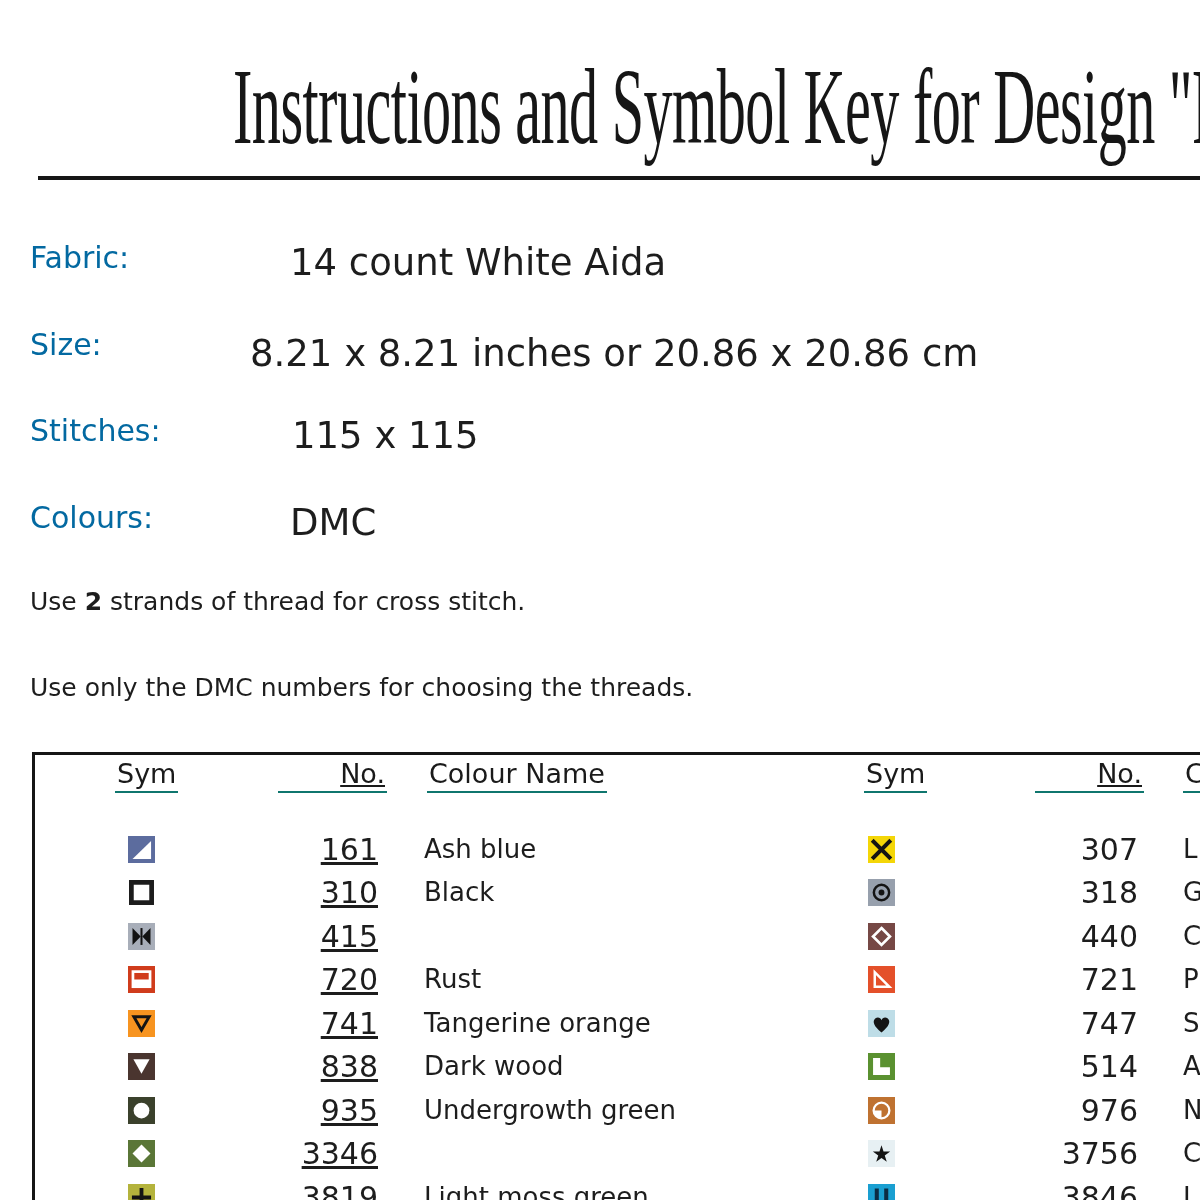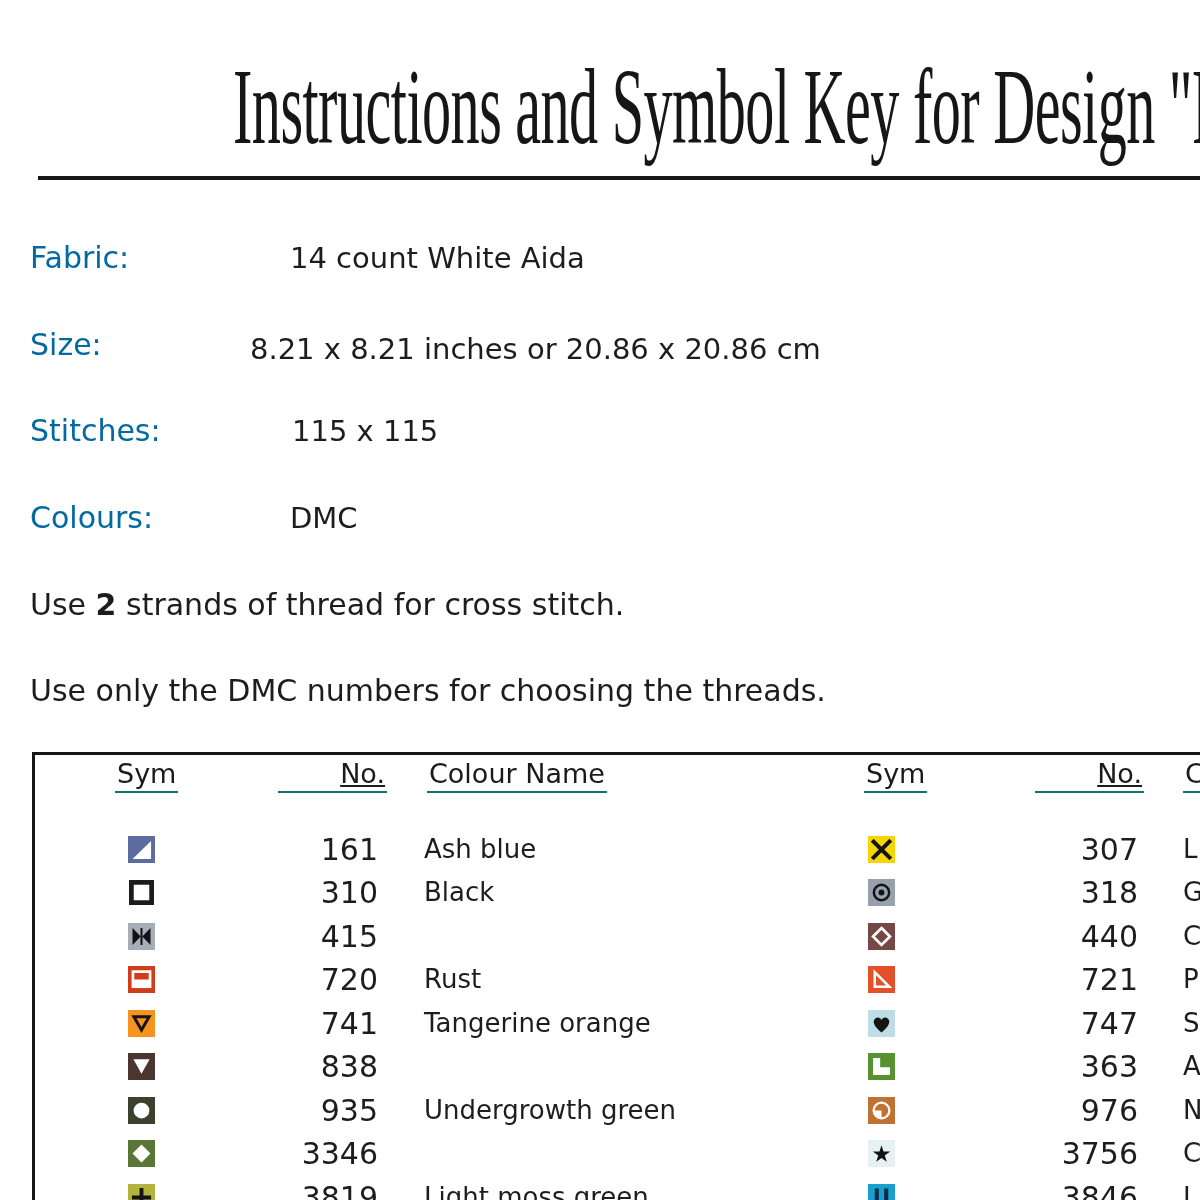--- a/index.html
+++ b/index.html
@@ -8,22 +8,22 @@
 
   .page-title{
     position:absolute;left:233px;top:44px;white-space:nowrap;
     font-family:"Liberation Serif","DejaVu Serif",serif;font-weight:normal;
     font-size:104px;color:#161616;letter-spacing:-1px;
     transform:scale(0.56,1.04);transform-origin:left top;
   }
   .title-rule{position:absolute;left:38px;top:176px;width:1162px;height:4px;background:#161616;}
 
   .info-label{position:absolute;left:30px;font-size:30px;font-weight:normal;color:#0369a1;}
-  .info-value{position:absolute;font-size:29px;color:#1d1d1d;white-space:nowrap;}
-  .note-line{position:absolute;left:30px;font-size:30px;color:#1d1d1d;white-space:nowrap;}
+  .info-value{position:absolute;font-size:37px;color:#1d1d1d;white-space:nowrap;}
+  .note-line{position:absolute;left:30px;font-size:25px;color:#1d1d1d;white-space:nowrap;}
   .note-line b{font-weight:bold;}
 
   .key-table{
     position:absolute;left:32px;top:752px;width:1420px;height:700px;
     border:3px solid #161616;
   }
   .kt-header{position:absolute;font-size:27px;color:#1a1a1a;white-space:nowrap;
     border-bottom:2px solid #0f766e;padding:0 2px 2px 2px;top:3px;}
   .kt-header.num{text-align:right;text-decoration:underline;}
   .h-sym-l{left:80px;}
@@ -35,21 +35,21 @@
 
   .key-rows{position:absolute;left:0;top:73px;width:100%;}
   .key-row{position:absolute;left:0;width:100%;height:43px;}
   .key-row .sym{position:absolute;top:8px;width:27px;height:27px;}
   .key-row .sym svg{display:block;}
   .key-row .no{position:absolute;top:3px;width:150px;line-height:37px;
                font-size:30px;text-align:right;color:#1d1d1d;}
   .key-row .name{position:absolute;top:3px;line-height:37px;font-size:26px;
                color:#1d1d1d;white-space:nowrap;}
   .group-left .sym{left:93px;}
-  .group-left .no{left:193px;}
+  .group-left .no{left:193px;text-decoration:underline;}
   .group-left .name{left:389px;}
   .group-right .sym{left:833px;}
   .group-right .no{left:953px;}
   .group-right .name{left:1148px;}
 </style>
 </head>
 <body>
 
 <div class="page-title">Instructions and Symbol Key for Design "Peles</div>
 <div class="title-rule"></div>
@@ -125,20 +125,21 @@
         <span class="no">741</span>
         <span class="name">Tangerine orange</span>
       </div>
       <div class="key-row" style="top: 217.25px;">
         <span class="sym" style="background: rgb(74, 53, 47);">
           <svg width="27" height="27" viewBox="0 0 24 24">
             <polygon points="4.8,5.6 19.2,5.6 12,18.4" fill="#ffffff"></polygon>
           </svg>
         </span>
         <span class="no">838</span>
+        <span class="name">Dark wood</span>
       </div>
       <div class="key-row" style="top: 260.7px;">
         <span class="sym" style="background: rgb(59, 65, 44);">
           <svg width="27" height="27" viewBox="0 0 24 24">
             <circle cx="12" cy="12" r="7" fill="#ffffff"></circle>
           </svg>
         </span>
         <span class="no">935</span>
         <span class="name">Undergrowth green</span>
       </div>
@@ -206,21 +207,21 @@
         </span>
         <span class="no">747</span>
         <span class="name">S</span>
       </div>
       <div class="key-row" style="top: 217.25px;">
         <span class="sym" style="background: rgb(90, 145, 48);">
           <svg width="27" height="27" viewBox="0 0 24 24">
             <polygon points="4.5,4.5 10.8,4.5 10.8,12.6 19.5,12.6 19.5,19.5 4.5,19.5" fill="#ffffff"></polygon>
           </svg>
         </span>
-        <span class="no">363</span>
+        <span class="no">514</span>
         <span class="name">A</span>
       </div>
       <div class="key-row" style="top: 260.7px;">
         <span class="sym" style="background: rgb(191, 114, 49);">
           <svg width="27" height="27" viewBox="0 0 24 24">
             <circle cx="12" cy="12" r="7" fill="none" stroke="#ffffff" stroke-width="2"></circle>
             <path d="M12,12 L12,19 A7,7 0 0 1 5,12 Z" fill="#ffffff"></path>
           </svg>
         </span>
         <span class="no">976</span>

